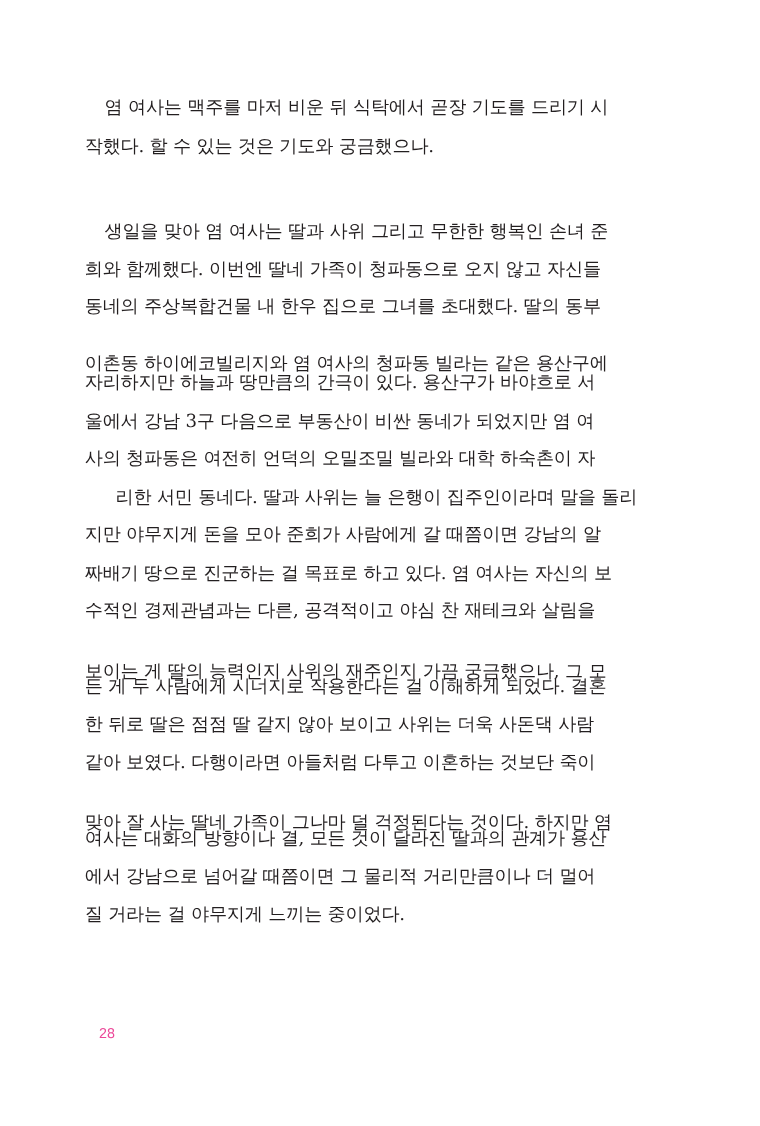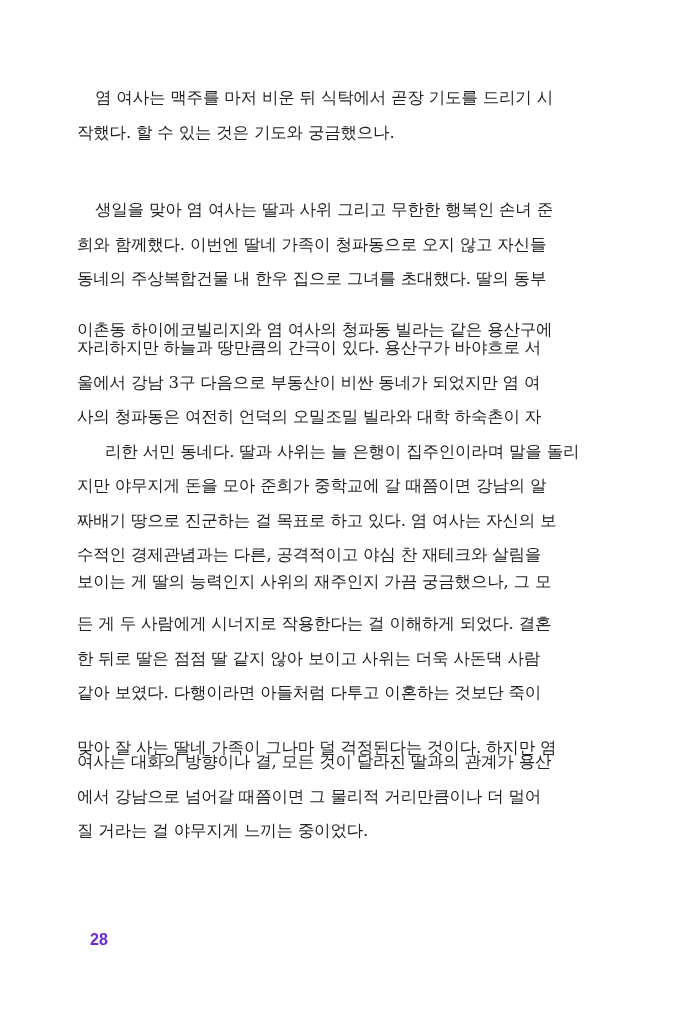--- a/index.html
+++ b/index.html
@@ -36,24 +36,23 @@
       letter-spacing: -0.2px;
     }
     .line.indent {
       left: 18px;
     }
     .page-number {
       position: absolute;
       left: 90px;
       top: 932px;
       font-family: "Liberation Sans", "DejaVu Sans", sans-serif;
-      font-size: 16px;
-      color: #6d28d9;
+      font-size: 13px;
+      color: #ec4899;
       line-height: 16px;
-      font-weight: bold;
     }
   </style>
 </head>
 <body>
 
 <div class="page">
 
   <div class="text-block" style="top:81px;">
     <div class="line indent" style="top:0px;">염 여사는 맥주를 마저 비운 뒤 식탁에서 곧장 기도를 드리기 시</div>
     <div class="line" style="top:34.5px;">작했다. 할 수 있는 것은 기도와 궁금했으나.</div>
@@ -61,24 +60,24 @@
 
   <div class="text-block" style="top:193px;">
     <div class="line indent" style="top:0px;">생일을 맞아 염 여사는 딸과 사위 그리고 무한한 행복인 손녀 준</div>
     <div class="line" style="top:34.5px;">희와 함께했다. 이번엔 딸네 가족이 청파동으로 오지 않고 자신들</div>
     <div class="line" style="top:69px;">동네의 주상복합건물 내 한우 집으로 그녀를 초대했다. 딸의 동부</div>
     <div class="line" style="top:120px;">이촌동 하이에코빌리지와 염 여사의 청파동 빌라는 같은 용산구에</div>
     <div class="line" style="top:138px;">자리하지만 하늘과 땅만큼의 간극이 있다. 용산구가 바야흐로 서</div>
     <div class="line" style="top:172.5px;">울에서 강남 3구 다음으로 부동산이 비싼 동네가 되었지만 염 여</div>
     <div class="line" style="top:207px;">사의 청파동은 여전히 언덕의 오밀조밀 빌라와 대학 하숙촌이 자</div>
     <div class="line" style="top:241.5px;margin-left:28px;">리한 서민 동네다. 딸과 사위는 늘 은행이 집주인이라며 말을 돌리</div>
-    <div class="line" style="top:276px;">지만 야무지게 돈을 모아 준희가 중학교에 갈 때쯤이면 강남의 알</div>
+    <div class="line" style="top:276px;">지만 야무지게 돈을 모아 준희가 사람에게 갈 때쯤이면 강남의 알</div>
     <div class="line" style="top:310.5px;">짜배기 땅으로 진군하는 걸 목표로 하고 있다. 염 여사는 자신의 보</div>
     <div class="line" style="top:345px;">수적인 경제관념과는 다른, 공격적이고 야심 찬 재테크와 살림을</div>
-    <div class="line" style="top:372px;">보이는 게 딸의 능력인지 사위의 재주인지 가끔 궁금했으나, 그 모</div>
+    <div class="line" style="top:400px;">보이는 게 딸의 능력인지 사위의 재주인지 가끔 궁금했으나, 그 모</div>
     <div class="line" style="top:414px;">든 게 두 사람에게 시너지로 작용한다는 걸 이해하게 되었다. 결혼</div>
     <div class="line" style="top:448.5px;">한 뒤로 딸은 점점 딸 같지 않아 보이고 사위는 더욱 사돈댁 사람</div>
     <div class="line" style="top:483px;">같아 보였다. 다행이라면 아들처럼 다투고 이혼하는 것보단 죽이</div>
     <div class="line" style="top:517.5px;margin-top:20px;">맞아 잘 사는 딸네 가족이 그나마 덜 걱정된다는 것이다. 하지만 염</div>
     <div class="line" style="top:552px;text-align:center;">여사는 대화의 방향이나 결, 모든 것이 달라진 딸과의 관계가 용산</div>
     <div class="line" style="top:586.5px;">에서 강남으로 넘어갈 때쯤이면 그 물리적 거리만큼이나 더 멀어</div>
     <div class="line" style="top:621px;">질 거라는 걸 야무지게 느끼는 중이었다.</div>
   </div>
 
   <div class="page-number">28</div>

